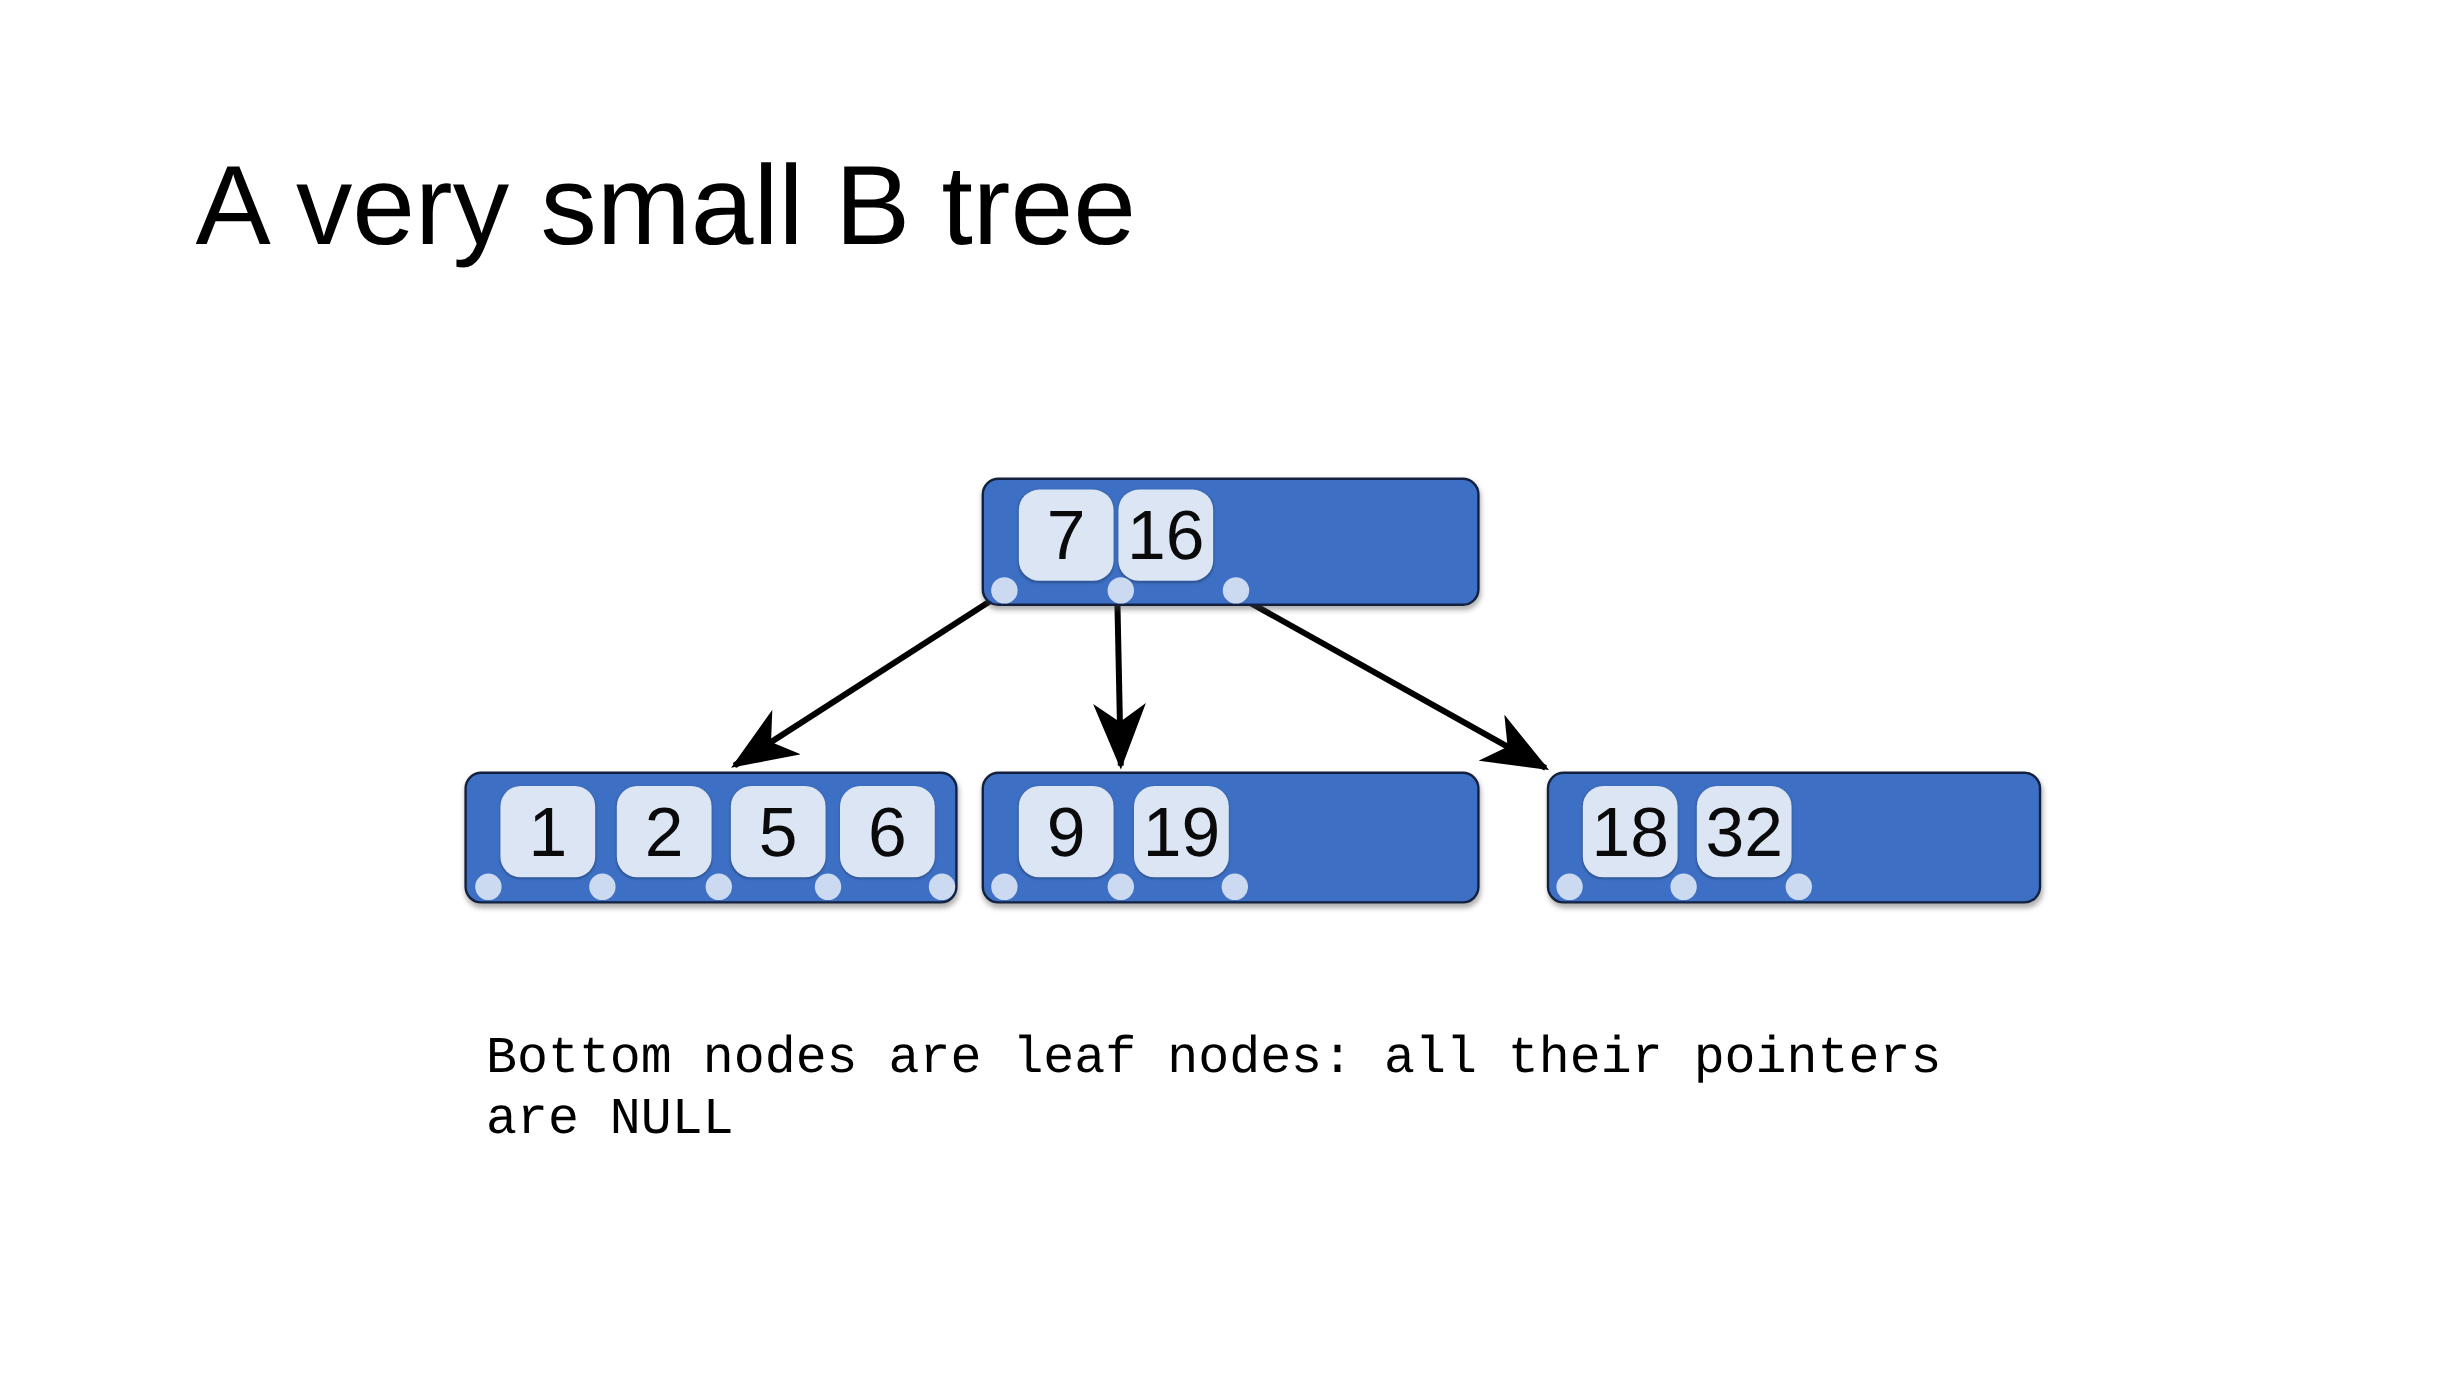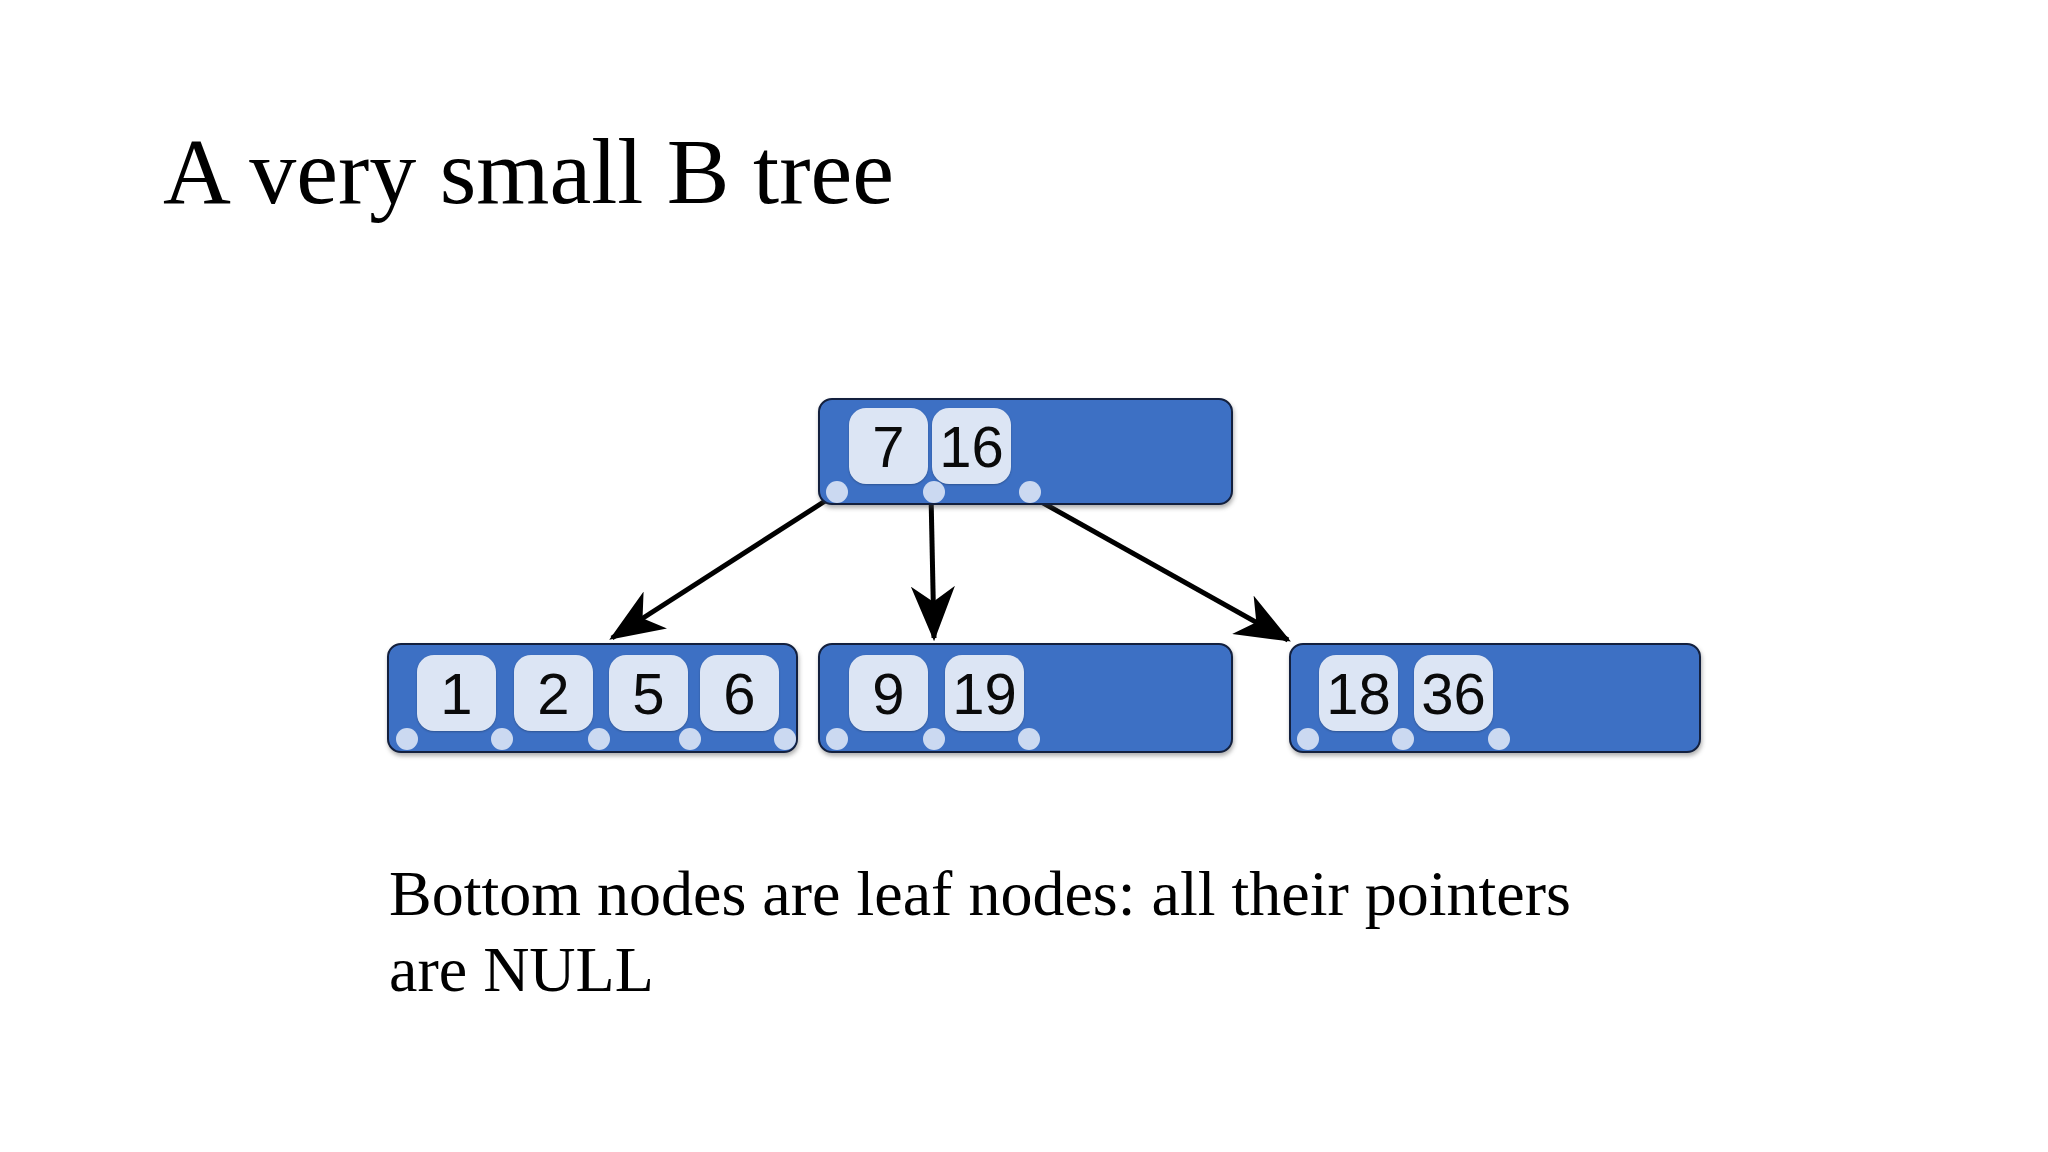--- a/index.html
+++ b/index.html
@@ -13,21 +13,21 @@
     height: 1152px;
     background: var(--background, #ffffff);
     overflow: hidden;
     font-family: "Liberation Serif", serif;
   }
   .slide-title {
     position: absolute;
     left: 163px;
     top: 122px;
     margin: 0;
-    font-family: Liberation Serif, serif;
+    font-family: Liberation Sans, sans-serif;
     font-size: 94px;
     line-height: 1.05;
     font-weight: 400;
     color: var(--text, #000000);
     white-space: nowrap;
   }
   .arrow-layer {
     position: absolute;
     left: 0;
     top: 0;
@@ -71,24 +71,24 @@
   .leaf-node { top: 643px; height: 110px; }
   .leaf-node .cell { top: 10px; }
   .leaf-node .dot  { top: 83px; }
 
   .leaf-0 { left: 387px;  width: 411px; }
   .leaf-1 { left: 818px;  width: 415px; }
   .leaf-2 { left: 1250px; width: 412px; margin-left: 39px; }
 
   .caption {
     position: absolute;
-    left: 389px;
+    left: 405px;
     top: 856px;
-    font-family: Liberation Serif, serif;
-    font-size: 64px;
+    font-family: Liberation Mono, monospace;
+    font-size: 43px;
     line-height: 1.19;
     color: var(--text, #000000);
     white-space: nowrap;
   }
 </style>
 </head>
 <body>
 
 <div class="canvas">
 
@@ -128,21 +128,21 @@
   <div class="bnode leaf-node leaf-1">
     <div class="cell" style="left:29px">9</div>
     <div class="cell" style="left:125px">19</div>
     <span class="dot" style="left:6px"></span>
     <span class="dot" style="left:103px"></span>
     <span class="dot" style="left:198px"></span>
   </div>
 
   <div class="bnode leaf-node leaf-2">
     <div class="cell" style="left:28px">18</div>
-    <div class="cell" style="left:123px">36</div>
+    <div class="cell" style="left:123px">32</div>
     <span class="dot" style="left:6px"></span>
     <span class="dot" style="left:101px"></span>
     <span class="dot" style="left:197px"></span>
   </div>
 
   <div class="caption">
     <div>Bottom nodes are leaf nodes: all their pointers</div>
     <div>are NULL</div>
   </div>
 

